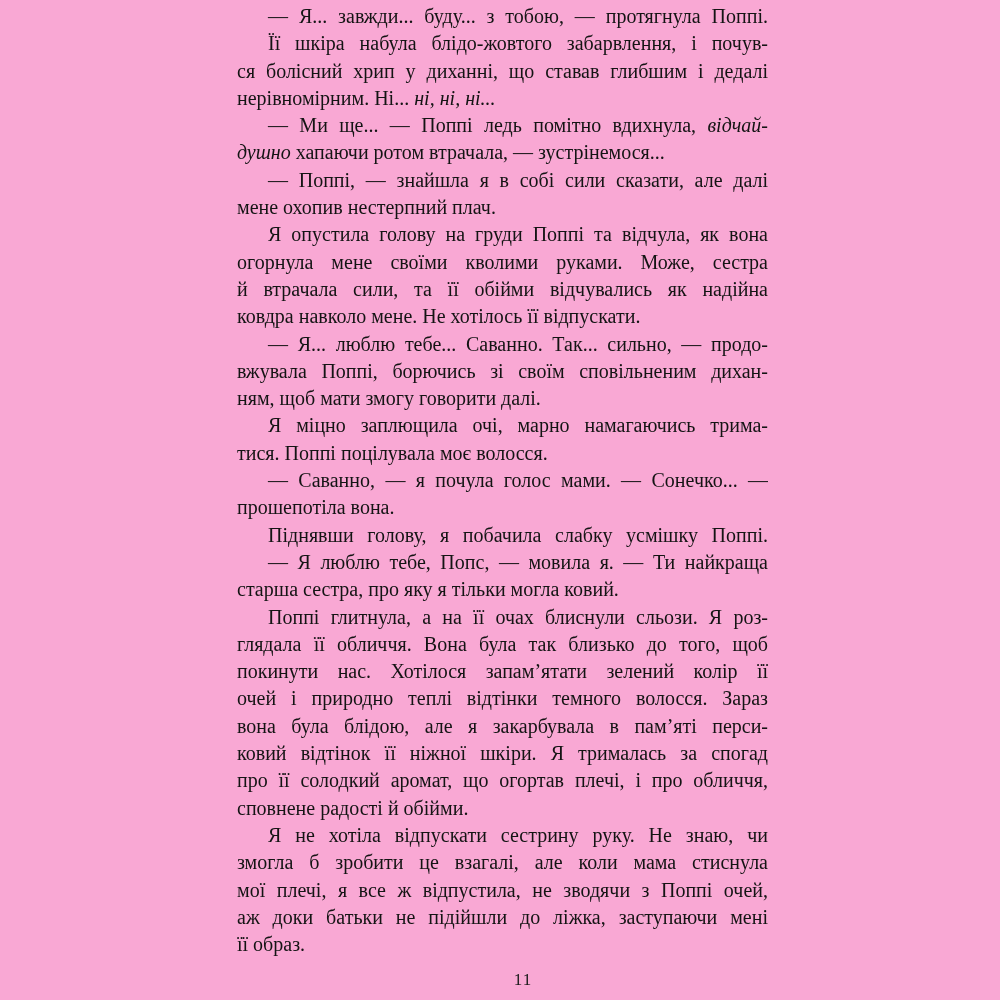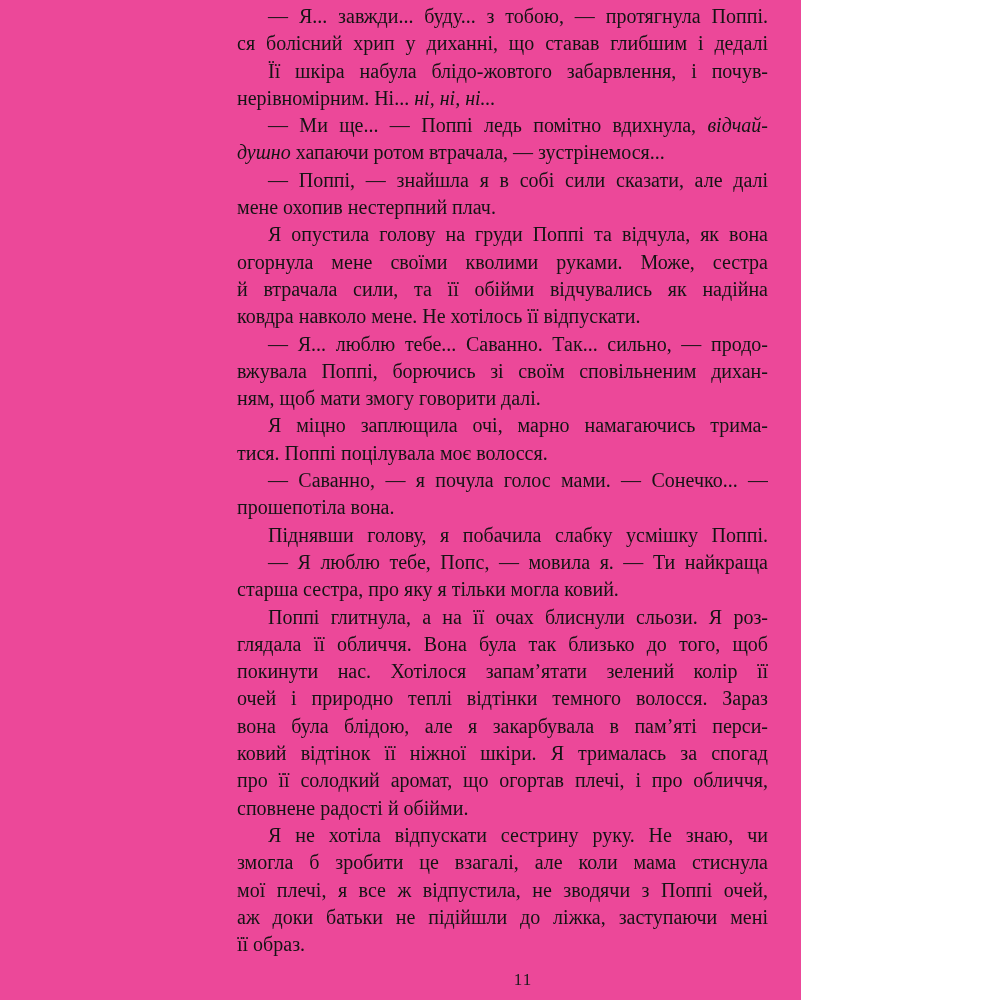--- a/index.html
+++ b/index.html
@@ -2,23 +2,23 @@
 <html><head>
 <meta charset="utf-8">
 <style>
   html, body {
     margin: 0;
     padding: 0;
     background: #ffffff;
   }
   .page {
     position: relative;
-    width: 801px;
+    width: 1000px;
     height: 1000px;
-    background: #ec4899;
+    background: #f9a8d4;
     overflow: hidden;
     font-family: "Liberation Serif", "DejaVu Serif", serif;
     color: #141414;
   }
   .text-block {
     position: absolute;
     left: 237px;
     top: 3px;
     width: 531px;
   }
@@ -51,22 +51,22 @@
     color: #1a1a1a;
     padding-left: 23px;
   }
 </style>
 </head>
 <body>
 
 <div class="page">
   <div class="text-block">
       <div class="line indent"><span>— Я... завжди... буду... з тобою, — протягнула Поппі.</span></div>
+      <div class="line indent"><span>Її шкіра набула блідо-жовтого забарвлення, і почув-</span></div>
       <div class="line"><span>ся болісний хрип у диханні, що ставав глибшим і дедалі</span></div>
-      <div class="line indent"><span>Її шкіра набула блідо-жовтого забарвлення, і почув-</span></div>
       <div class="line last"><span>нерівномірним. Ні... </span><i>ні, ні, ні...</i></div>
       <div class="line indent"><span>— Ми ще... — Поппі ледь помітно вдихнула, </span><i>відчай-</i></div>
       <div class="line last"><i>душно</i><span> хапаючи ротом втрачала, — зустрінемося...</span></div>
       <div class="line indent"><span>— Поппі, — знайшла я в собі сили сказати, але далі</span></div>
       <div class="line last"><span>мене охопив нестерпний плач.</span></div>
       <div class="line indent"><span>Я опустила голову на груди Поппі та відчула, як вона</span></div>
       <div class="line"><span>огорнула мене своїми кволими руками. Може, сестра</span></div>
       <div class="line"><span>й втрачала сили, та її обійми відчувались як надійна</span></div>
       <div class="line last"><span>ковдра навколо мене. Не хотілось її відпускати.</span></div>
       <div class="line indent"><span>— Я... люблю тебе... Саванно. Так... сильно, — продо-</span></div>

